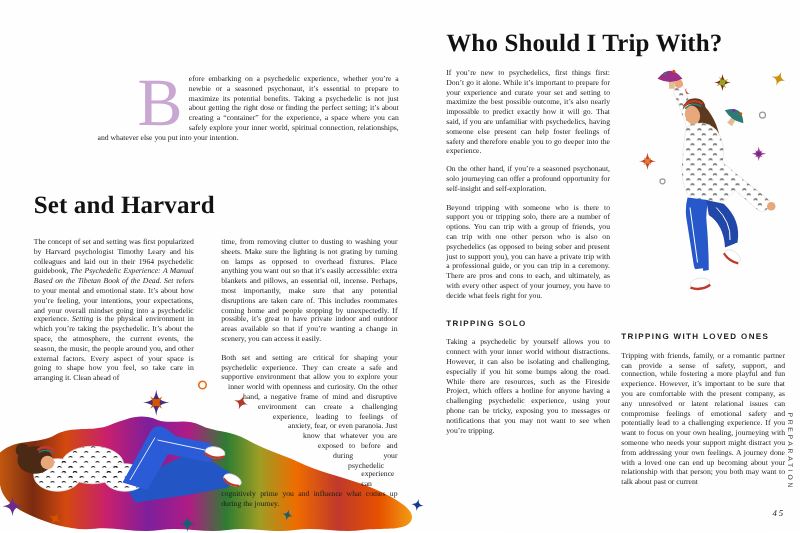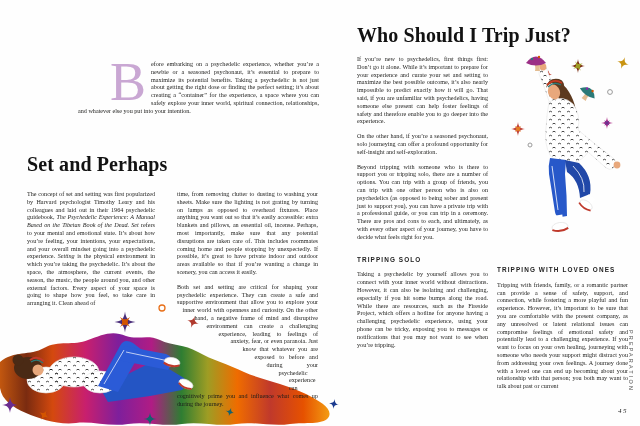--- a/index.html
+++ b/index.html
@@ -62,21 +62,21 @@
 <body>
 
 <div id="spread">
 
   <section>
 
     <div class="abs intro body-text">
       <span class="dropcap">B</span><span>efore embarking on a psychedelic experience, whether you’re a newbie or a seasoned psychonaut, it’s essential to prepare to maximize its potential benefits. Taking a psychedelic is not just about getting the right dose or finding the perfect setting; it’s about creating a “container” for the experience, a space where you can safely explore your inner world, spiritual connection, relationships, and whatever else you put into your intention.</span>
     </div>
 
-    <h1 class="display-h h-left">Set and Perhaps</h1>
+    <h1 class="display-h h-left">Set and Harvard</h1>
 
     <div class="abs body-text col-l1">
       <p><span>The concept of set and setting was first popularized by Harvard psychologist Timothy Leary and his colleagues and laid out in their 1964 psychedelic guidebook, </span><i>The Psychedelic Experience: A Manual Based on the Tibetan Book of the Dead.</i><span> </span><i>Set</i><span> refers to your mental and emotional state. It’s about how you’re feeling, your intentions, your expectations, and your overall mindset going into a psychedelic experience. </span><i>Setting</i><span> is the physical environment in which you’re taking the psychedelic. It’s about the space, the atmosphere, the current events, the season, the music, the people around you, and other external factors. Every aspect of your space is going to shape how you feel, so take care in arranging it. Clean ahead of</span></p>
     </div>
 
     <div class="abs body-text col-l2">
       <p>time, from removing clutter to dusting to washing your sheets. Make sure the lighting is not grating by turning on lamps as opposed to overhead fixtures. Place anything you want out so that it’s easily accessible: extra blankets and pillows, an essential oil, incense. Perhaps, most importantly, make sure that any potential disruptions are taken care of. This includes roommates coming home and people stopping by unexpectedly. If possible, it’s great to have private indoor and outdoor areas available so that if you’re wanting a change in scenery, you can access it easily.</p>
       <div class="p2wrap">
         <div class="wrap-spacer"></div>
         <p>Both set and setting are critical for shaping your psychedelic experience. They can create a safe and supportive environment that allow you to explore your inner world with openness and curiosity. On the other hand, a negative frame of mind and disruptive environment can create a challenging experience, leading to feelings of anxiety, fear, or even paranoia. Just know that whatever you are exposed to before and during your psychedelic experience can cognitively prime you and influence what comes up during the journey.</p>
@@ -152,21 +152,21 @@
         <use href="#stL" transform="translate(44,115) rotate(30) scale(0.55)" fill="#d35400"></use>
         <use href="#stL" transform="translate(150,119) scale(0.65)" fill="#15616d"></use>
         <use href="#stL" transform="translate(230,112) rotate(15) scale(0.45)" fill="#15616d"></use>
         <use href="#stL" transform="translate(334,104) rotate(10) scale(0.5)" fill="#1a3a8f"></use>
       </g>
     </svg>
   </section>
 
   <section>
 
-    <h1 class="display-h h-right">Who Should I Trip Just?</h1>
+    <h1 class="display-h h-right">Who Should I Trip With?</h1>
 
     <div class="abs body-text col-r1">
       <p>If you’re new to psychedelics, first things first: Don’t go it alone. While it’s important to prepare for your experience and curate your set and setting to maximize the best possible outcome, it’s also nearly impossible to predict exactly how it will go. That said, if you are unfamiliar with psychedelics, having someone else present can help foster feelings of safety and therefore enable you to go deeper into the experience.</p>
       <p>On the other hand, if you’re a seasoned psychonaut, solo journeying can offer a profound opportunity for self-insight and self-exploration.</p>
       <p>Beyond tripping with someone who is there to support you or tripping solo, there are a number of options. You can trip with a group of friends, you can trip with one other person who is also on psychedelics (as opposed to being sober and present just to support you), you can have a private trip with a professional guide, or you can trip in a ceremony. There are pros and cons to each, and ultimately, as with every other aspect of your journey, you have to decide what feels right for you.</p>
       <h4 class="kicker">TRIPPING SOLO</h4>
       <p>Taking a psychedelic by yourself allows you to connect with your inner world without distractions. However, it can also be isolating and challenging, especially if you hit some bumps along the road. While there are resources, such as the Fireside Project, which offers a hotline for anyone having a challenging psychedelic experience, using your phone can be tricky, exposing you to messages or notifications that you may not want to see when you’re tripping.</p>
     </div>
 
     <div class="abs body-text col-r2">

